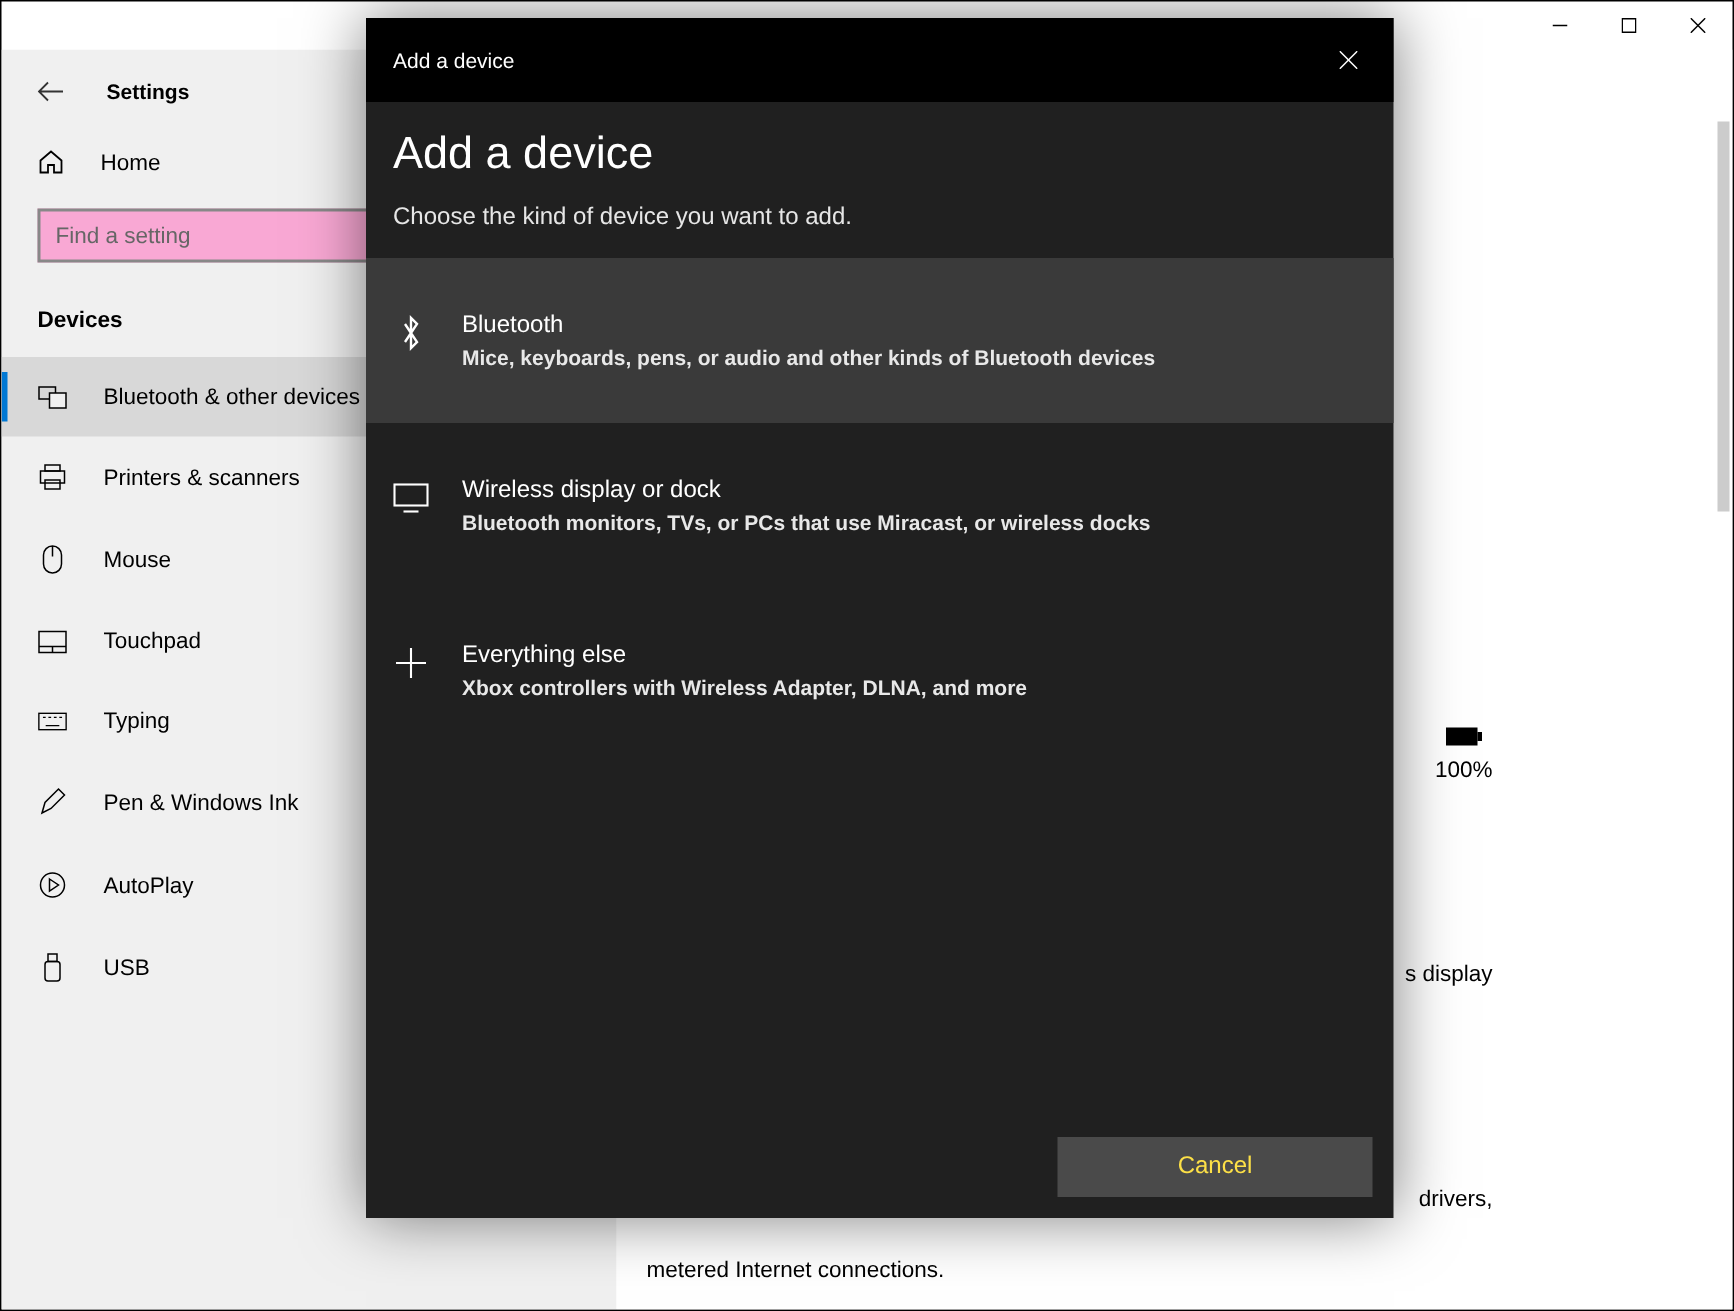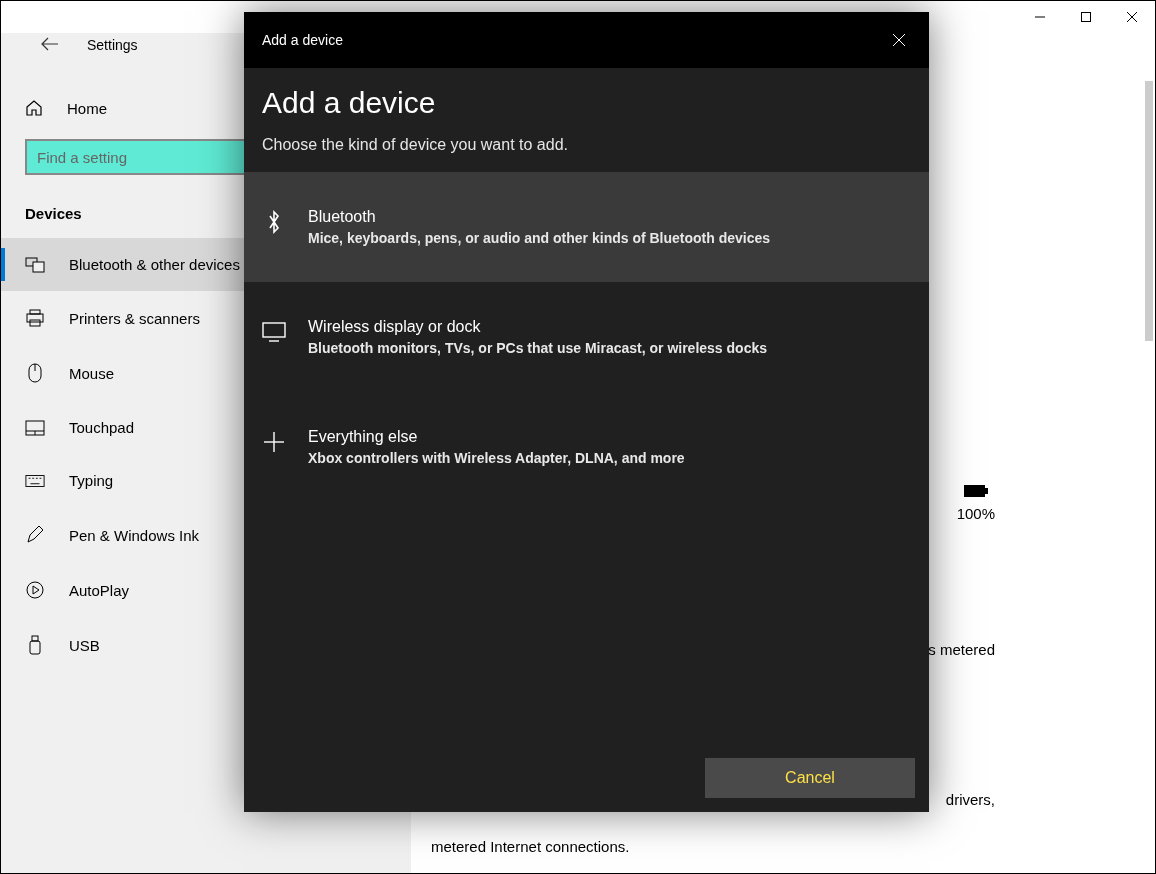--- a/index.html
+++ b/index.html
@@ -2,25 +2,25 @@
 <html><head>
 <meta charset="utf-8">
 <style>
   * { box-sizing: border-box; margin: 0; padding: 0; font-family: "Segoe UI", sans-serif; }
   body { width: 1156px; height: 874px; overflow: hidden; position: relative; background:#fff; }
   .window { position:absolute; inset:0; border:1px solid #000; background:#fff; display:flex; flex-direction:column; }
   .titlebar { height:32px; display:flex; justify-content:flex-end; align-items:center; }
   .titlebar .winbtn { width:46px; height:32px; display:flex; align-items:center; justify-content:center; color:#333; font-size:10px; }
   .content { flex:1; display:flex; overflow:hidden; }
   .sidebar { width:410px; background:#f0f0f0; padding-top:4px; overflow:hidden; }
-  .backrow { display:flex; align-items:flex-start; height:48px; padding-left:40px; gap:28px; }
+  .backrow { display:flex; align-items:center; height:48px; padding-left:24px; gap:28px;font-weight:bold; }
   .backrow .arrow { font-size:16px; color:#333; }
   .backrow .title { font-size:14px; }
   .homeitem { display:flex; align-items:flex-end; gap:24px; padding:14px 24px 14px 24px; font-size:15px; }
-  .searchbox { margin:8px 24px 18px 24px; width:340px; height:36px; border:2px solid #888; background:#5eead4; display:flex; align-items:center; padding:0 10px; color:#666; font-size:15px; }
+  .searchbox { margin:8px 24px 18px 24px; width:340px; height:36px; border:2px solid #888; background:#f9a8d4; display:flex; align-items:center; padding:0 10px; color:#666; font-size:15px; }
   .category { padding:12px 24px 16px 24px; font-weight:600; font-size:15px; }
   .navitem { display:flex; align-items:center; gap:24px; padding:18px 24px; font-size:15px; position:relative; }
   .navitem.selected { background:#d8d8d8; }
   .navitem.selected::before { content:""; position:absolute; left:0; top:10px; bottom:10px; width:4px; background:#0078d4; }
   .navitem .icn { width:20px; display:flex; justify-content:center; color:#000; }
   .main { flex:1; background:#fff; position:relative; }
   .battery-block { position:absolute; right:160px; top:450px; text-align:center; font-size:15px; color:#000; }
   .stub-text { position:absolute; right:160px; color:#000; font-size:15px; }
   .scrollbar { position:absolute; right:2px; top:48px; width:8px; height:260px; background:#ccc; border-radius:0; }
 
@@ -180,21 +180,21 @@
     </div>
 
     <div class="main">
       <div class="battery-block">
         <svg width="26" height="16" viewBox="0 0 26 16" style="margin:0 auto 6px auto">
             <rect x="1" y="2" width="21" height="12" fill="#000"></rect>
             <rect x="22" y="5" width="3" height="6" fill="#000"></rect>
           </svg>
         <div>100%</div>
       </div>
-      <div class="stub-text" style="top:608px">s metered</div>
+      <div class="stub-text" style="top:608px">s display</div>
       <div class="stub-text" style="top:758px">drivers,</div>
       <div class="stub-text" style="top:805px; right:auto; left:20px;">metered Internet connections.</div>
       <div class="scrollbar"></div>
     </div>
 
   </div>
 </div>
 
 <div class="dialog">
   <div class="dialog-header">

